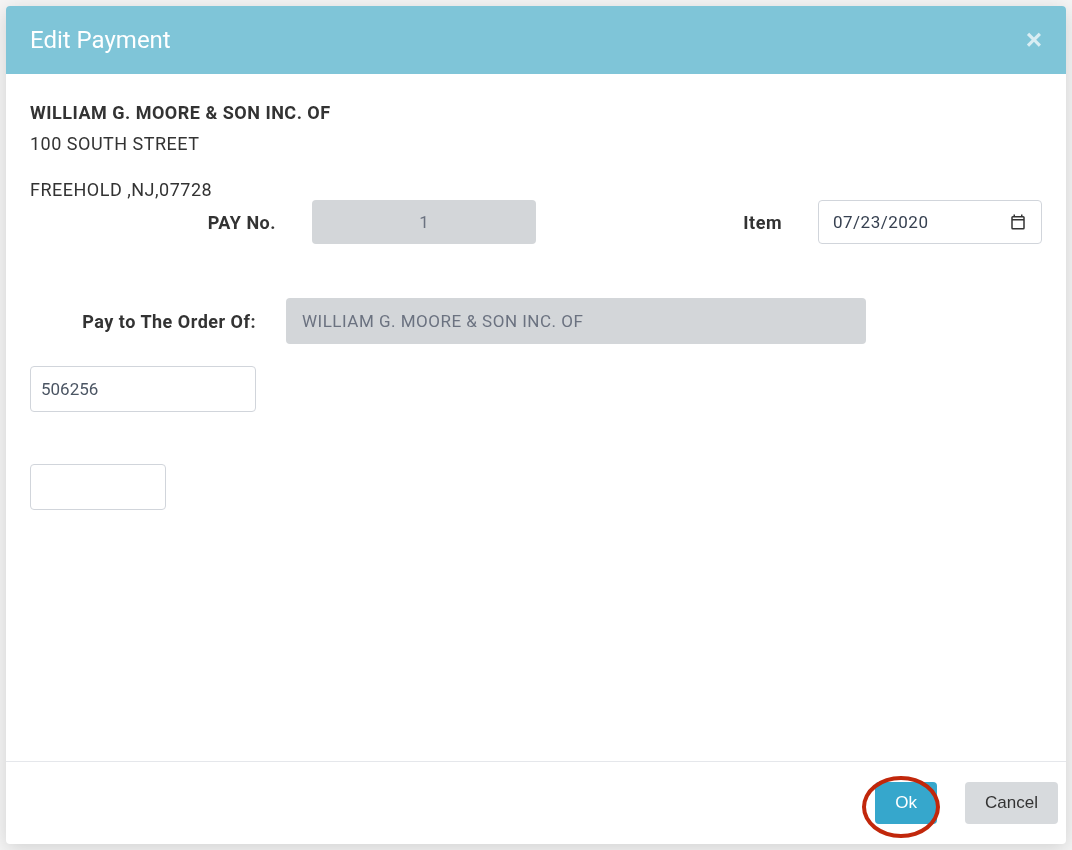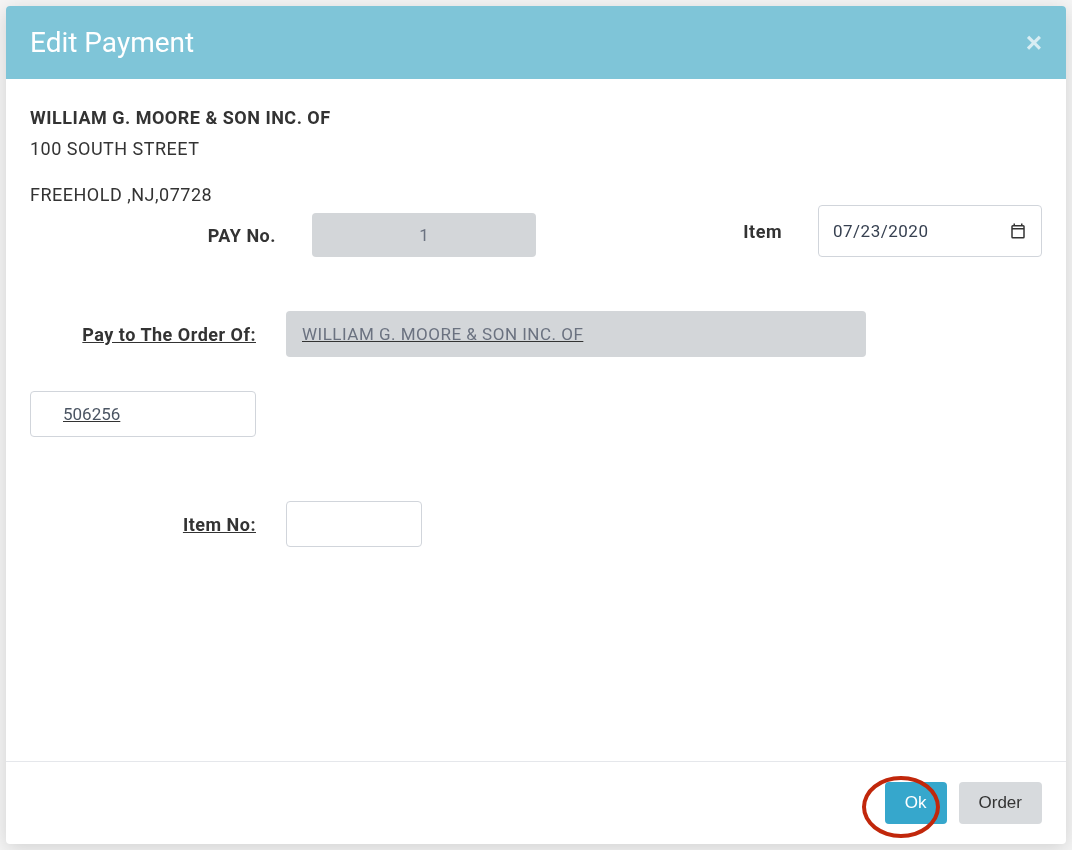--- a/index.html
+++ b/index.html
@@ -29,21 +29,21 @@
     }
     .modal-header {
       background: #7fc5d8;
       color: #fff;
       padding: 20px 24px;
       display: flex;
       align-items: center;
       justify-content: space-between;
     }
     .modal-title {
-      font-size: 28px;
+      font-size: 24px;
       font-weight: 400;
     }
     .close-btn {
       font-size: 28px;
       font-weight: bold;
       color: #fff;
       opacity: 0.7;
       cursor: pointer;
       line-height: 1;
       background: none;
@@ -92,41 +92,40 @@
       background: #d3d6d9;
       border: none;
       border-radius: 4px;
       padding: 0 14px;
       font-size: 17px;
       color: #6b7280;
       text-align: center;
     }
     .date-wrapper {
       width: 224px;
-      height: 52px;
+      height: 44px;
       border: 1px solid #d1d5db;
       border-radius: 4px;
       padding: 0 14px;
       font-size: 17px;
       color: #374151;
       display: flex;
       align-items: center;
       justify-content: space-between;
       background: #fff;
     }
     .calendar-svg {
       width: 18px;
       height: 18px;
       fill: #333;
     }
     .form-row {
       display: flex;
       align-items: center;
-      margin-bottom: 34px;
-      text-decoration: underline;
+      margin-bottom: 22px;
     }
     .form-label {
       width: 256px;
       text-align: right;
       padding-right: 30px;
       font-weight: 700;
       font-size: 18px;
       color: #333;
     }
     .input-pay-to {
@@ -138,45 +137,45 @@
       padding: 0 16px;
       font-size: 17px;
       color: #6b7280;
       letter-spacing: 0.5px;
     }
     .input-amount {
       width: 226px;
       height: 46px;
       border: 1px solid #d1d5db;
       border-radius: 4px;
-      padding: 0 32px;
+      padding: 0 10px;
       font-size: 17px;
       color: #4b5563;
       background: #fff;
     }
     .spacer {
       height: 30px;
     }
     .input-short {
       width: 136px;
       height: 46px;
       border: 1px solid #d1d5db;
       border-radius: 4px;
       padding: 0 12px;
       font-size: 17px;
       color: #4b5563;
       background: #fff;
     }
     .modal-footer {
       border-top: 1px solid #e5e7eb;
-      padding: 20px 24px;
+      padding: 20px 8px;
       display: flex;
       justify-content: flex-end;
       align-items: center;
-      gap: 12px;
+      gap: 28px;
       position: relative;
     }
     .highlight-ring {
       position: absolute;
       width: 78px;
       height: 62px;
       border: 4px solid #c1270b;
       border-radius: 50%;
       right: 126px;
       top: 14px;
@@ -240,23 +239,22 @@
     </div>
 
     <div class="form-row">
       <input type="text" class="input-amount" value="506256" style="">
     </div>
 
     <div class="spacer"></div>
 
 
     <div class="form-row">
-      <div class="form-label">Item No:</div>
       <input type="text" class="input-short" value="" style="">
     </div>
   </div>
 
   <div class="modal-footer">
     <div class="highlight-ring"></div>
     <button class="btn btn-ok">Ok</button>
-    <button class="btn btn-cancel">Order</button>
+    <button class="btn btn-cancel">Cancel</button>
   </div>
 </div>
 
 </body></html>

